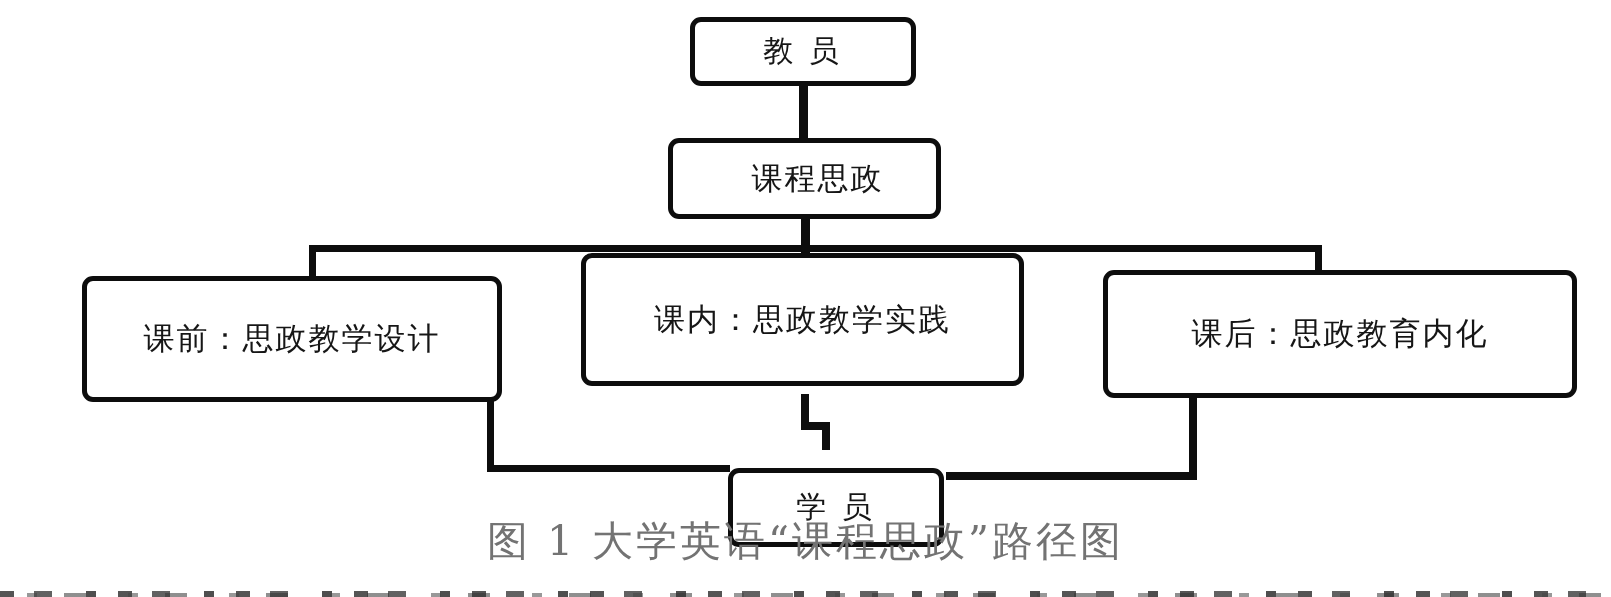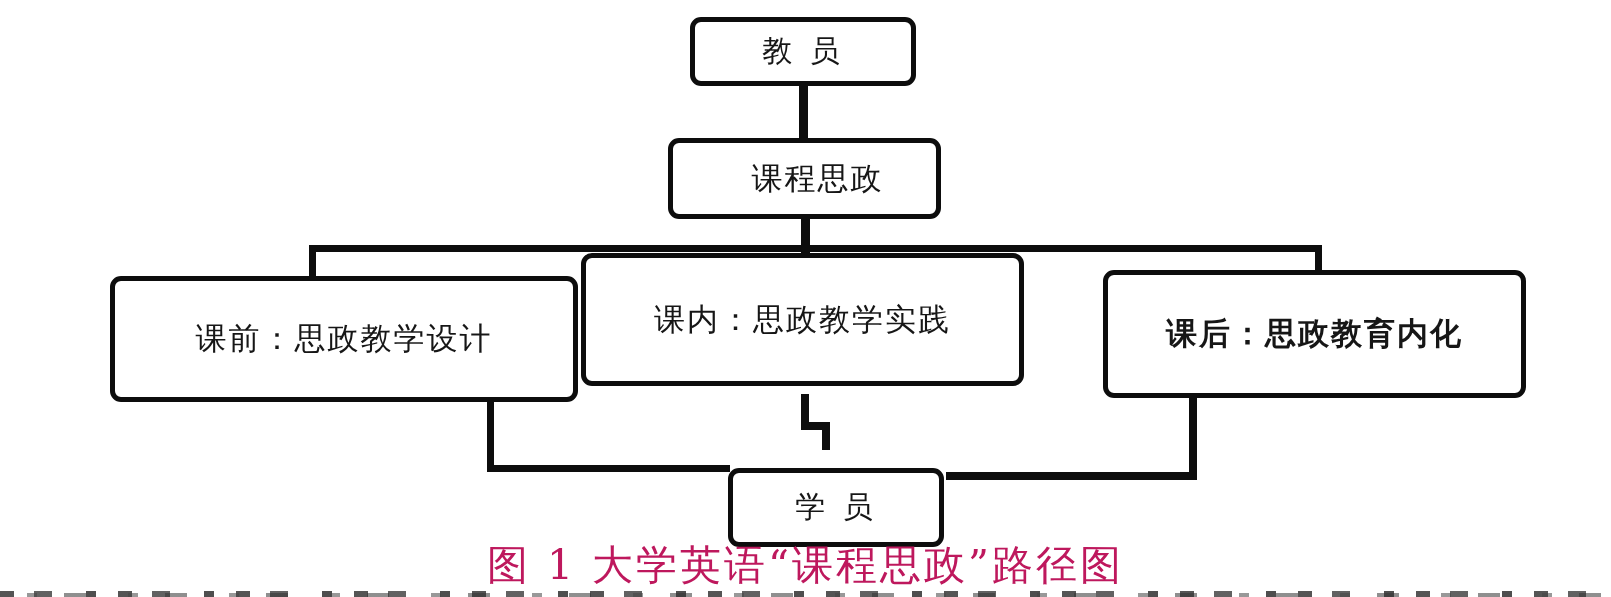--- a/index.html
+++ b/index.html
@@ -26,38 +26,38 @@
     align-items: center;
     justify-content: center;
     color: #161616;
     z-index: 2;
   }
   .node .node-label {
     font-size: 31px;
     letter-spacing: 2px;
     white-space: nowrap;
   }
-  .node-sm .node-label { font-size: 30px; letter-spacing: 4px; }
+  .node-sm .node-label { font-size: 30px; letter-spacing: 4px; font-family: Liberation Serif, serif; }
 
   
   .seg {
     position: absolute;
     background: #0d0d0d;
     z-index: 1;
   }
 
   
   .caption {
     position: absolute;
     left: 0;
-    top: 538px;
+    top: 514px;
     width: 100%;
     text-align: center;
     font-size: 41px;
-    color: #be185d;
+    color: #737373;
     letter-spacing: 3px;
     white-space: nowrap;
     z-index: 2;
   }
 
   
   .clipped-text-row {
     position: absolute;
     left: 0;
     top: 591px;
@@ -91,29 +91,29 @@
 <div class="figure-canvas">
 
   <div class="node node-sm" style="left:690px; top:17px; width:226px; height:69px;">
     <span class="node-label">教 员</span>
   </div>
 
   <div class="node" style="left:668px; top:138px; width:273px; height:81px;padding-left:26px;">
     <span class="node-label">课程思政</span>
   </div>
 
-  <div class="node" style="left:82px; top:276px; width:468px; height:126px;margin-left:28px;">
+  <div class="node" style="left:82px; top:276px; width:420px; height:126px;">
     <span class="node-label">课前：思政教学设计</span>
   </div>
 
   <div class="node" style="left:581px; top:253px; width:443px; height:133px;">
     <span class="node-label">课内：思政教学实践</span>
   </div>
 
-  <div class="node" style="left:1103px; top:270px; width:423px; height:128px;font-weight:bold;">
+  <div class="node" style="left:1103px; top:270px; width:474px; height:128px;">
     <span class="node-label">课后：思政教育内化</span>
   </div>
 
   <div class="node node-sm" style="left:728px; top:448px; width:216px; height:79px;margin-top:20px;">
     <span class="node-label">学 员</span>
   </div>
 
   <div class="seg" style="left:799px; top:84px; width:9px; height:56px;"></div>
 
   <div class="seg" style="left:801px; top:217px; width:9px; height:48px;"></div>

